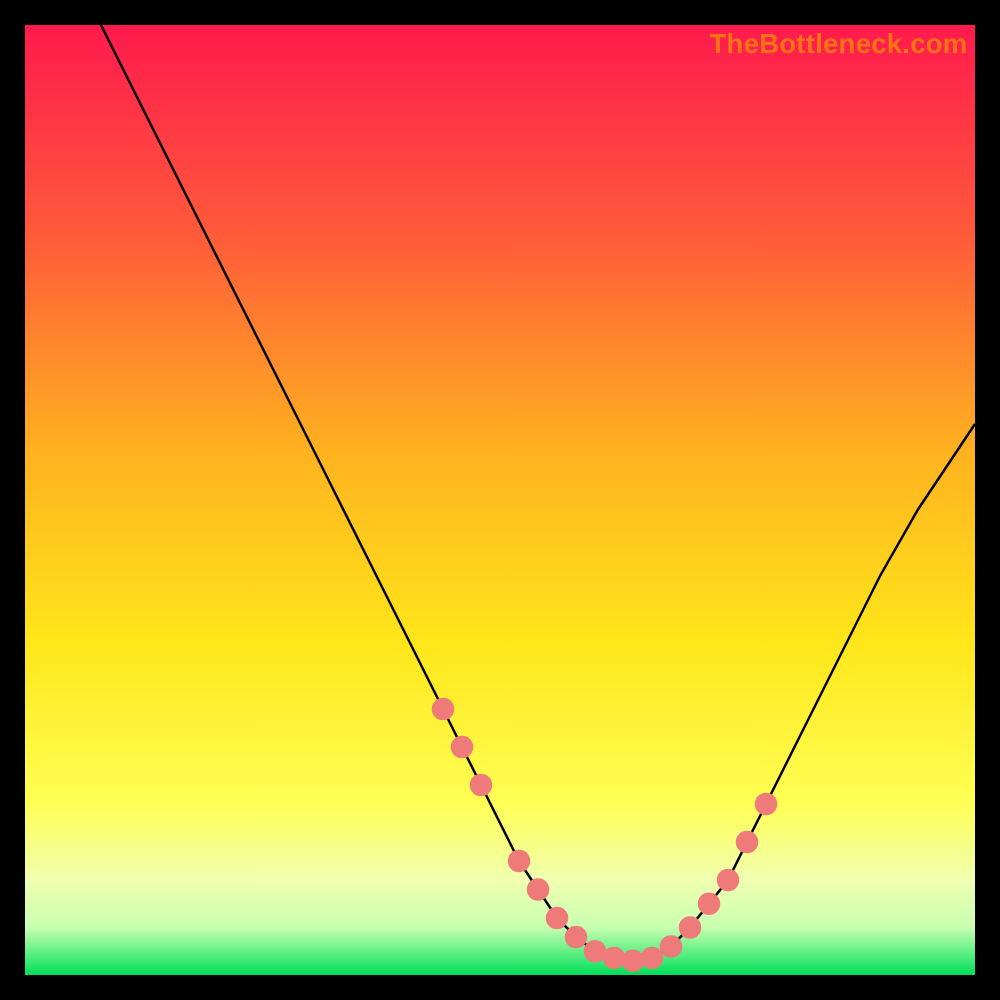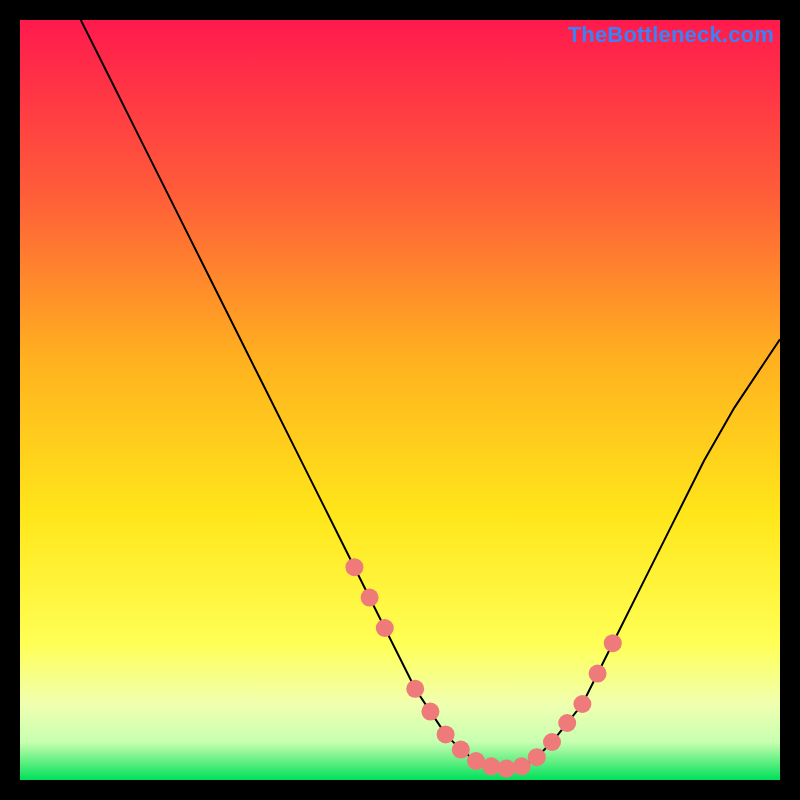--- a/index.html
+++ b/index.html
@@ -25,21 +25,21 @@
     width: 760px;
     height: 760px;
   }
   .watermark {
     position: absolute;
     top: 2px;
     right: 6px;
     font-family: Arial, Helvetica, sans-serif;
     font-size: 22px;
     font-weight: 600;
-    color: #3b82f6;
+    color: #f97316;
     letter-spacing: 0.2px;
     user-select: none;
   }
 </style>
 </head>
 <body>
 
 <div class="frame">
   <svg class="plot" viewBox="0 0 760 760" preserveAspectRatio="none">
     <defs>

